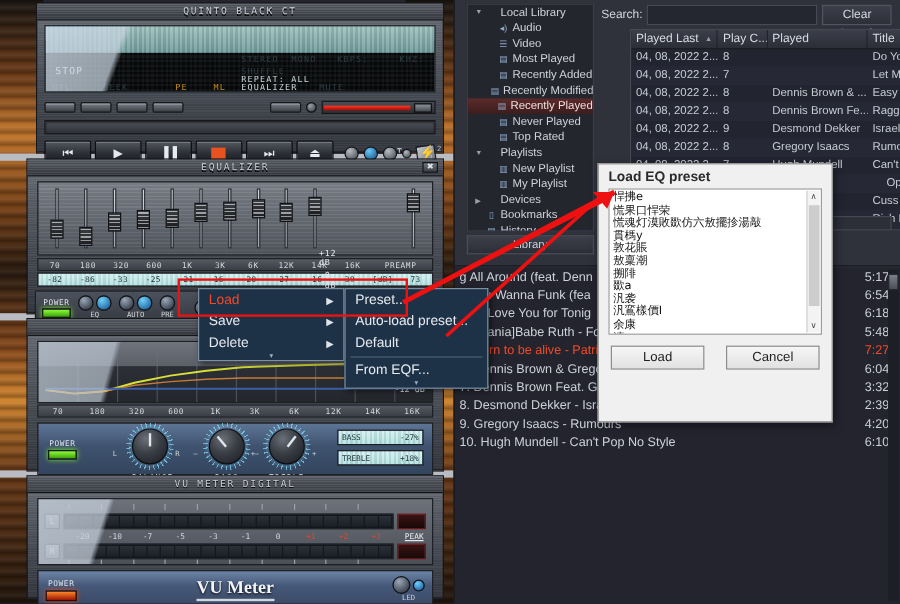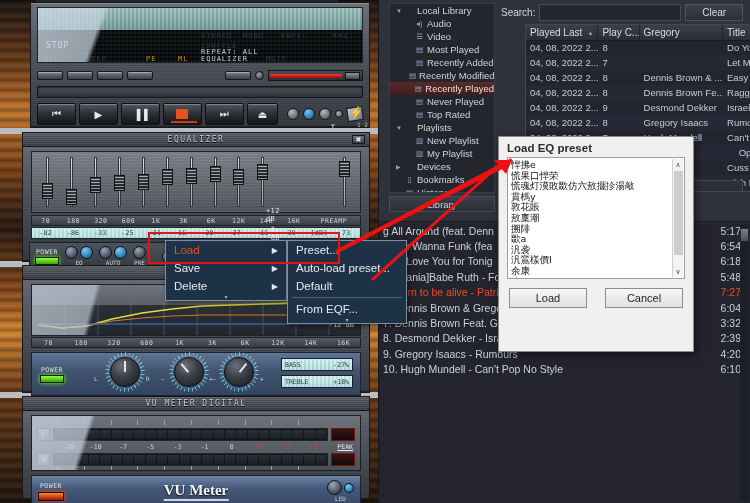--- a/index.html
+++ b/index.html
@@ -298,20 +298,21 @@
 
 <div id="root">
 
   <div class="bg-wood left"></div>
   <div class="bg-wood right"></div>
   <div class="bg-grey-strip" style="top:128px;height:6px;"></div>
   <div class="bg-grey-strip" style="top:261px;height:6px;"></div>
   <div class="bg-grey-strip" style="top:392px;height:6px;"></div>
 
   <div id="player" class="plate">
+    <div class="win-title">QUINTO BLACK CT</div>
 
     <div class="lcd">
       <div class="lcd-visband"></div>
       <div class="lcd-stop">STOP</div>
       <span class="lcd-txt dim" style="left:6px;top:47px;">OTL</span>
       <span class="lcd-txt dim" style="left:48px;top:47px;">SEEK</span>
       <span class="lcd-txt amber" style="left:108px;top:47px;">PE</span>
       <span class="lcd-txt amber" style="left:140px;top:47px;">ML</span>
       <span class="lcd-txt dim" style="left:163px;top:24px;">STEREO</span>
       <span class="lcd-txt dim" style="left:205px;top:24px;">MONO</span>
@@ -796,21 +797,21 @@
       <div class="ml-table">
         <div class="th-row" id="th-row">
             <div class="th" style="width: 78px;">
               <span>Played Last</span>
               <span class="srt">▲</span>
             </div>
             <div class="th" style="width: 44px;">
               <span>Play C...</span>
             </div>
             <div class="th" style="width: 90px;">
-              <span>Gregory</span>
+              <span>Played</span>
             </div>
             <div class="th" style="width: 46px;">
               <span>Title</span>
             </div>
           </div>
         <div id="td-body">
             <div class="td-row">
               <div class="td" style="width: 78px;">04, 08, 2022 2...</div>
               <div class="td" style="width: 44px;">8</div>
               <div class="td" style="width: 90px;"></div>

